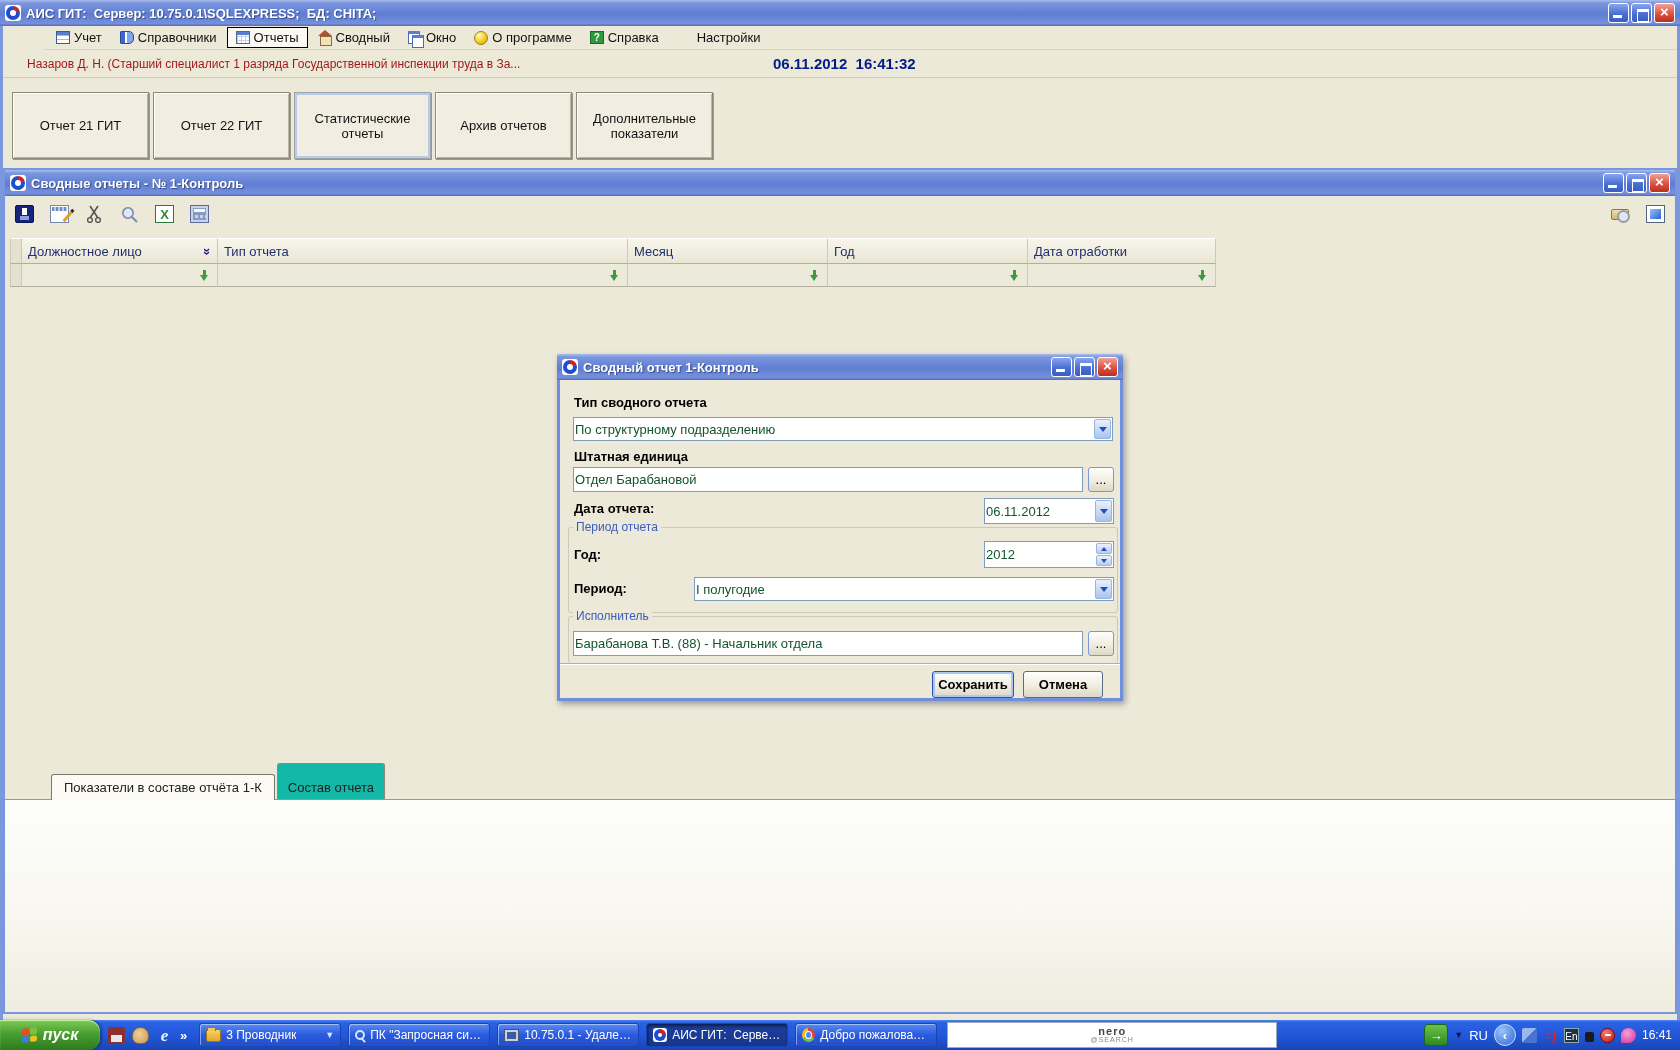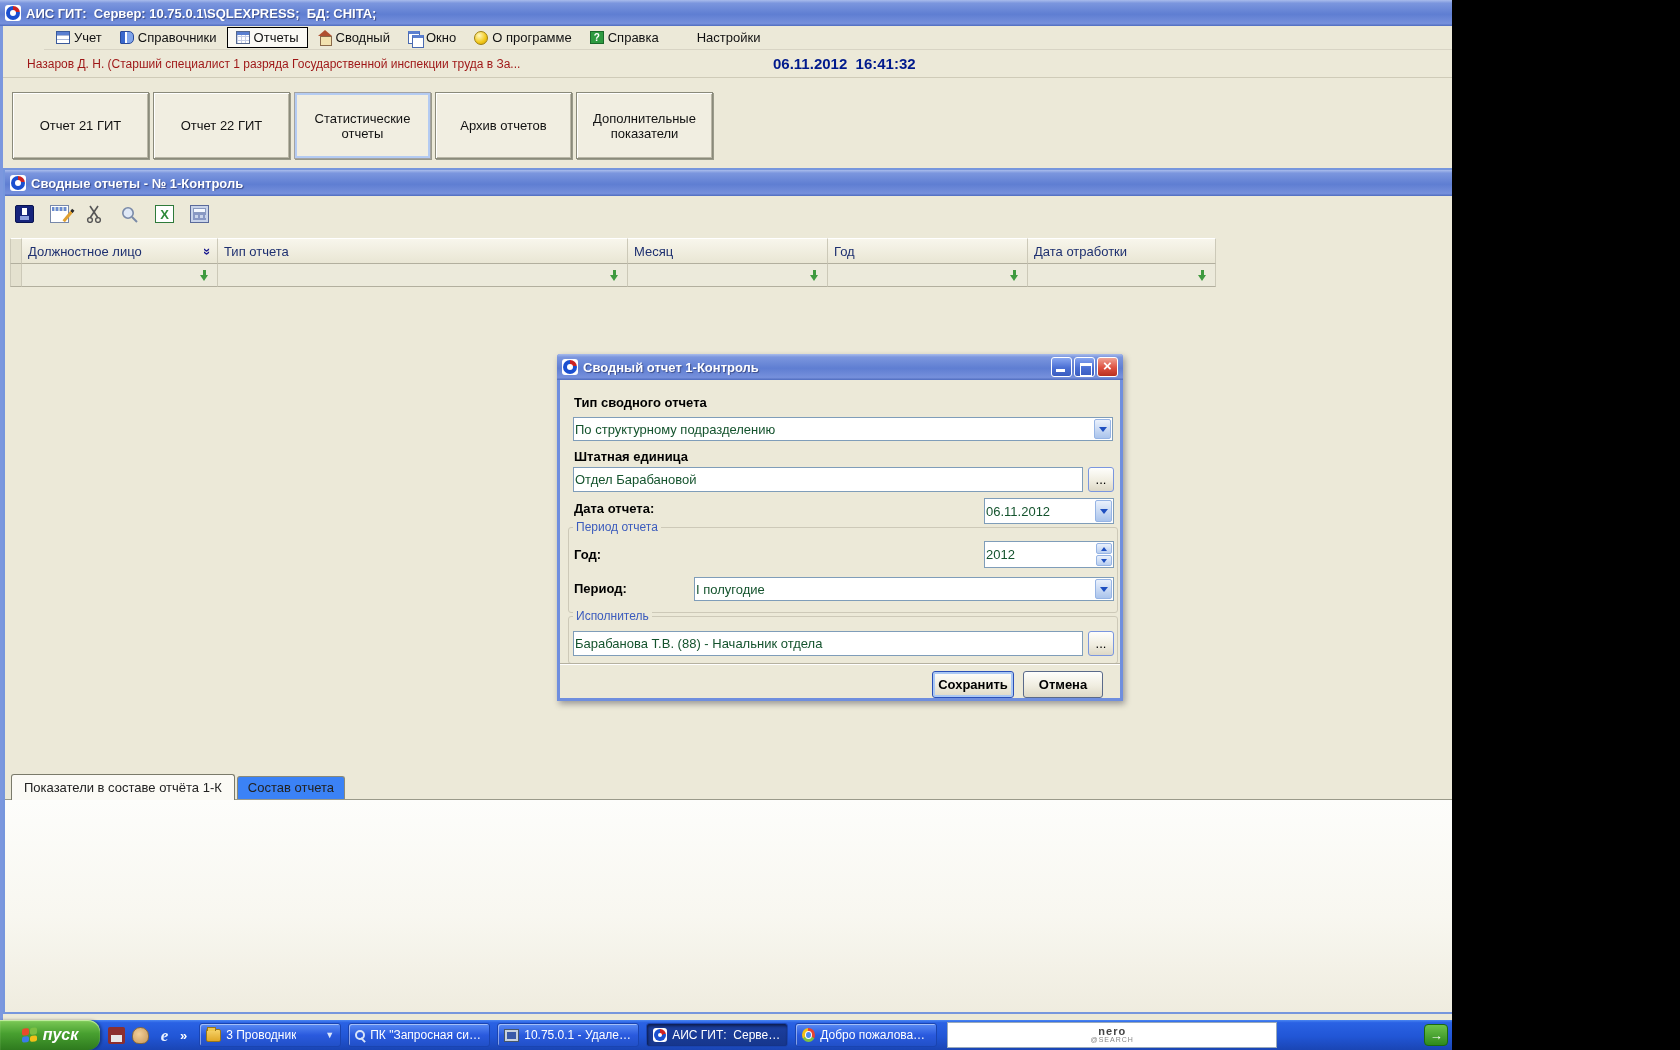--- a/index.html
+++ b/index.html
@@ -1,17 +1,17 @@
 <!DOCTYPE html>
 <html><head>
 <meta charset="utf-8">
 <style>
   * { margin:0; padding:0; box-sizing:border-box; }
   body { font-family:"Liberation Sans", sans-serif; background:#000; }
-  .desktop { position:relative; width:1452px; height:1050px; background:#ece9d8; overflow:hidden;text-decoration:underline; }
+  .desktop { position:relative; width:1680px; height:1050px; background:#ece9d8; overflow:hidden;text-decoration:underline; }
 
   
   .titlebar { display:flex; align-items:center; gap:5px; padding:0 5px; color:#fff; font-weight:bold; font-size:13px; white-space:pre; }
   .tb-inactive { background:linear-gradient(180deg,#a9bcec 0%,#7b96de 12%,#5f7ed2 55%,#7690dc 90%,#4f6cbe 100%); }
   .tb-active   { background:linear-gradient(180deg,#4a85f8 0%,#2258e2 45%,#0b3cc4 100%); }
   .tb-title { flex:1; overflow:hidden; text-overflow:ellipsis; text-shadow:1px 1px 1px rgba(0,0,40,.45); }
   .winbtns { display:flex; gap:2px; }
   .winbtn { width:21px; height:20px; border-radius:3px; border:1px solid #fff;
             background:linear-gradient(180deg,#87a5f0,#4a6fd4 55%,#3a5cc0); position:relative; cursor:pointer; }
   .winbtn.min::after { content:""; position:absolute; left:4px; bottom:4px; width:9px; height:3px; background:#fff; }
@@ -101,23 +101,23 @@
   .sort-icon { color:#14148c; font-weight:bold; font-size:13px; transform:rotate(90deg); display:inline-block; line-height:1; }
   .farrow { position:relative; width:9px; height:11px; display:inline-block; }
   .farrow::before { content:""; position:absolute; left:3px; top:0; width:3px; height:5px; background:#3f9a3f; }
   .farrow::after  { content:""; position:absolute; left:0; top:5px; border-left:4px solid transparent; border-right:4px solid transparent; border-top:6px solid #3f9a3f; }
 
   .child-body { flex:1; background:#ece9d8; }
 
   
   .bottom-panel { flex:none; height:240px; display:flex; flex-direction:column; }
   .tabs { height:27px; display:flex; align-items:flex-end; padding-left:6px; background:#ece9d8; gap:2px; }
-  .tab { border:1px solid #8a8a7a; border-bottom:none; border-radius:3px 3px 0 0; padding:3px 10px 4px;
-         background:#3b82f6; font-size:13px; color:#222; cursor:pointer; position:relative; }
-  .tab.active { background:#fbfaf5; padding:5px 12px 5px; border-color:#7a7a6a; z-index:2; margin-bottom:-1px; }
+  .tab { border:1px solid #8a8a7a; border-bottom:none; border-radius:3px 3px 0 0; padding:16px 10px 4px;
+         background:#14b8a6; font-size:13px; color:#222; cursor:pointer; position:relative; }
+  .tab.active { background:#fbfaf5; padding:5px 12px 5px; border-color:#7a7a6a; z-index:2; margin-bottom:-1px;margin-left:40px; }
   .tab-content { flex:1; background:linear-gradient(180deg,#fdfdfb 0%,#f8f7f0 55%,#efecdf 100%); border-top:1px solid #9a9a8a; }
 
   
   .dialog { position:absolute; left:557px; top:354px; width:566px; height:347px; background:#ece9d8;
             border:3px solid #6f8ede; border-radius:3px 3px 0 0; box-shadow:2px 3px 6px rgba(0,0,30,.35); z-index:5; }
   .dialog .titlebar { position:absolute; left:-3px; top:-3px; width:566px; height:26px; border-radius:3px 3px 0 0; }
   .dlg-label { position:absolute; font-size:13px; font-weight:bold; color:#000; }
   .group-label { position:absolute; font-size:12px; color:#3b5bbd; background:#ece9d8; padding:0 3px; z-index:2; }
   .groupbox { position:absolute; border:1px solid #cdc9b8; border-radius:3px; }
   .field { position:absolute; background:#fff; border:1px solid #7f9db9; font-size:13px; color:#14532d;

